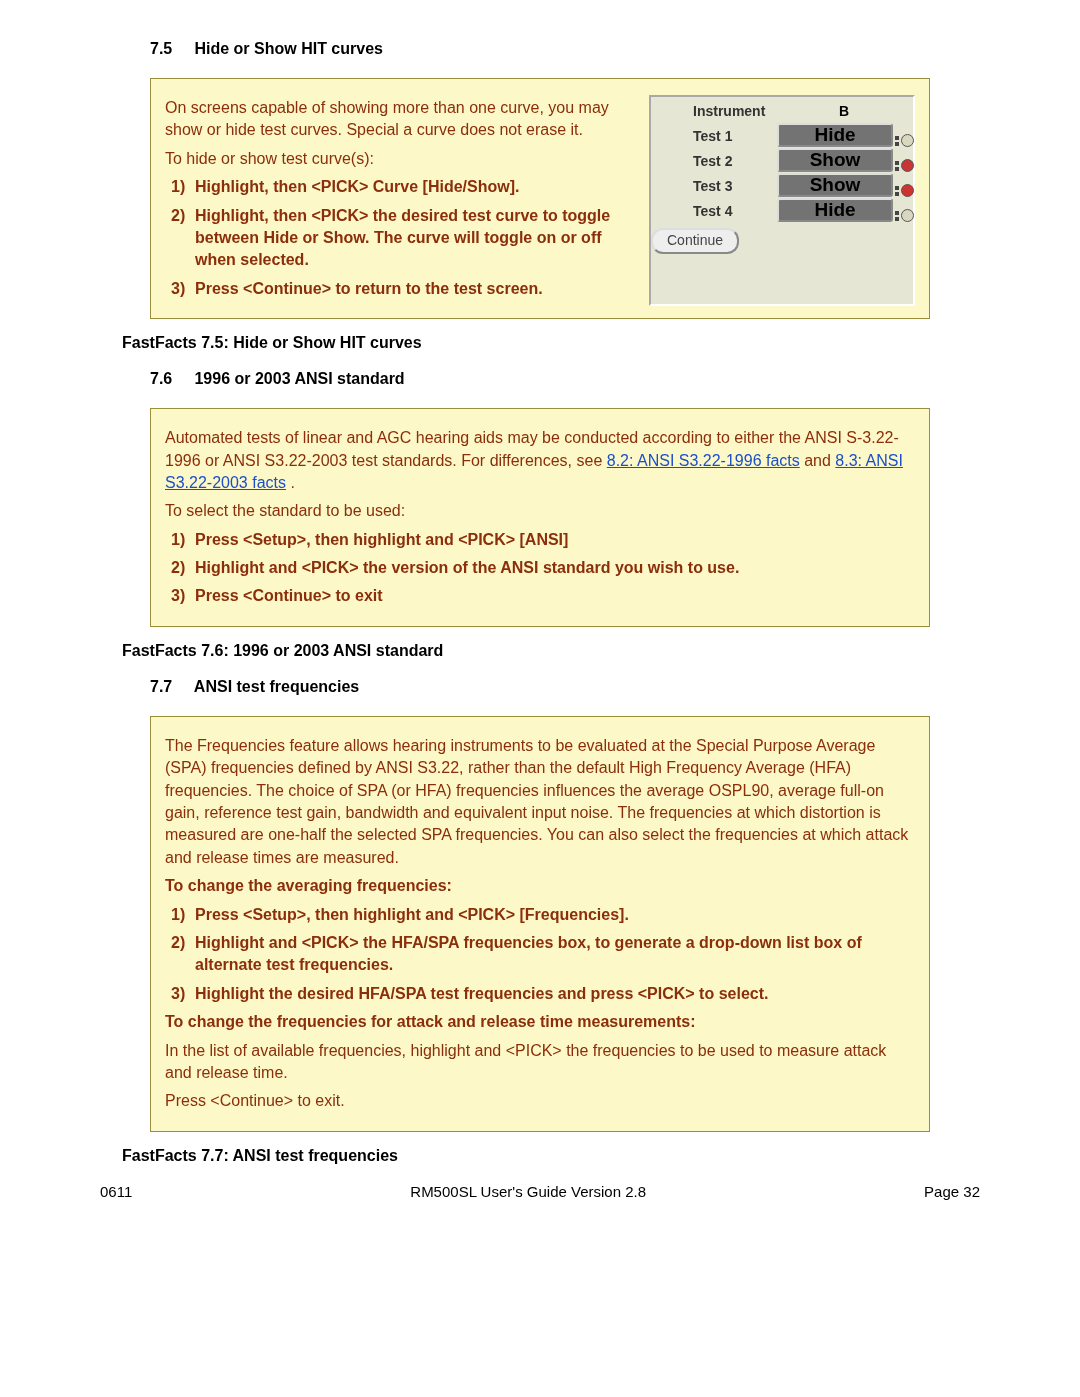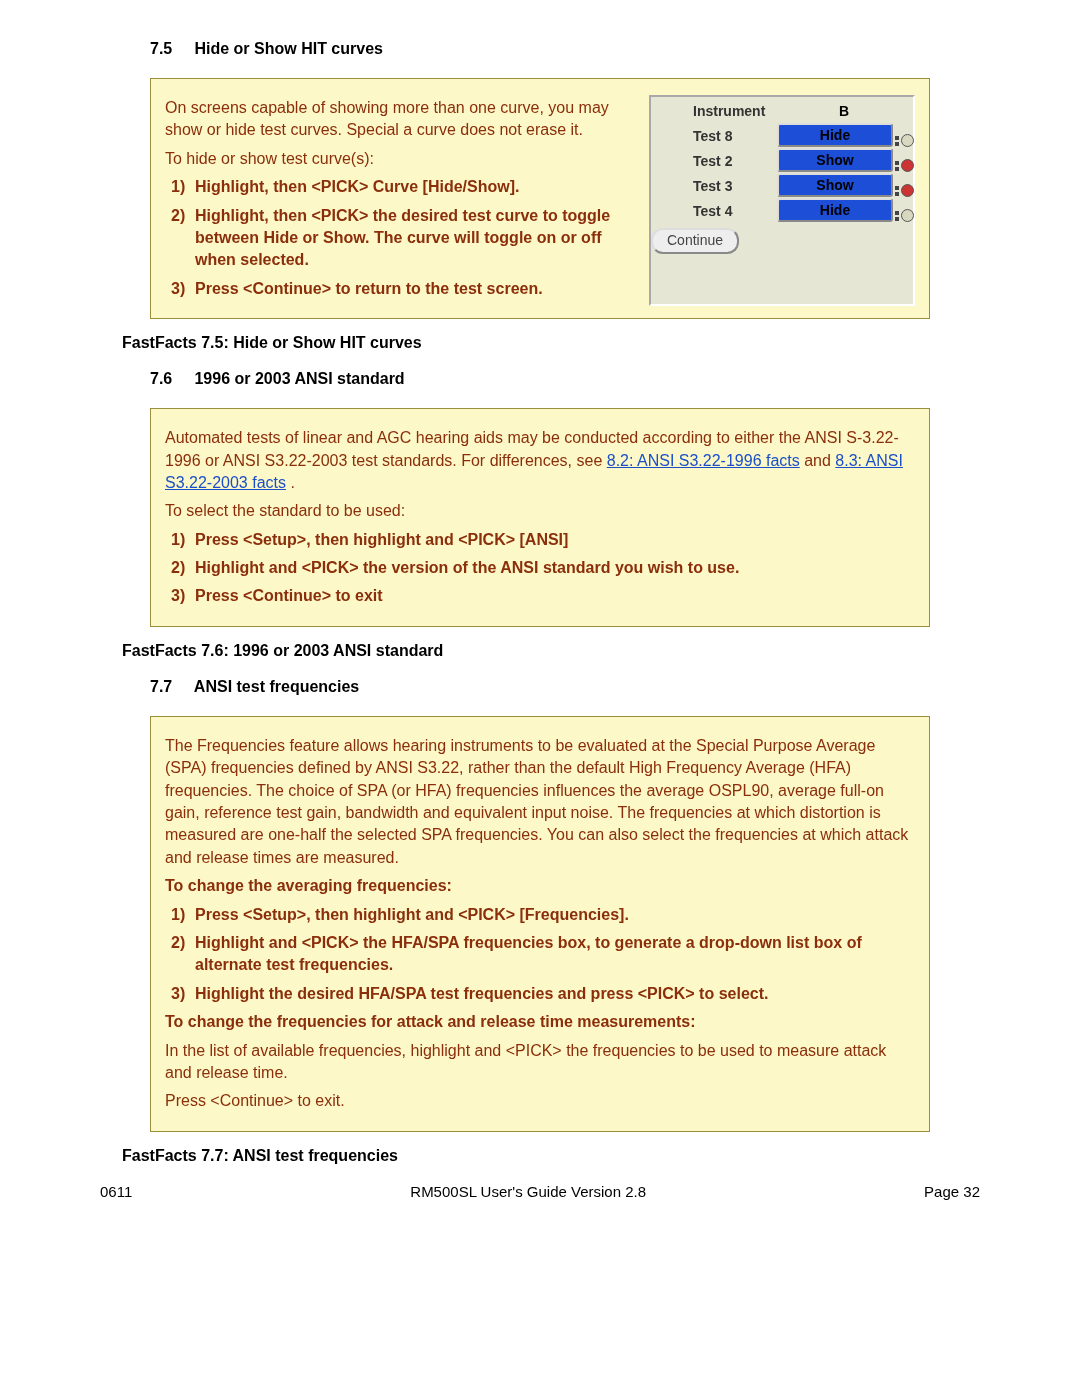--- a/index.html
+++ b/index.html
@@ -81,25 +81,25 @@
     flex: 1;
     text-align: center;
     font-weight: bold;
   }
   .cd-btn {
     flex: 1;
     margin: 0 2px;
     height: 20px;
     line-height: 20px;
     text-align: center;
-    background: #1d4ed8;
+    background: #737373;
     border: 2px outset #ddd;
     border-radius: 3px;
     font-weight: bold;
-    font-size: 14px;
+    font-size: 19px;
     color: #000;
   }
   .cd-led {
     width: 18px;
     display: flex;
     align-items: center;
     justify-content: center;
   }
   .led-circle {
     width: 11px; height: 11px; border-radius: 50%;
@@ -152,21 +152,21 @@
           </li>
         </ul>
     </div>
     <div class="curve-display">
       <div class="cd-row">
         <div class="cd-label">Instrument</div>
         <div class="cd-instr-val">B</div>
       </div>
       <div id="curve-rows">
           <div class="cd-row">
-            <div class="cd-label">Test 8</div>
+            <div class="cd-label">Test 1</div>
             <div class="cd-btn">Hide</div>
             <div class="cd-led">
               <div class="led-wrap">
                 <div class="led-dots">
                   <div></div>
                   <div></div>
                 </div>
                 <div class="led-circle"></div>
               </div>
             </div>

